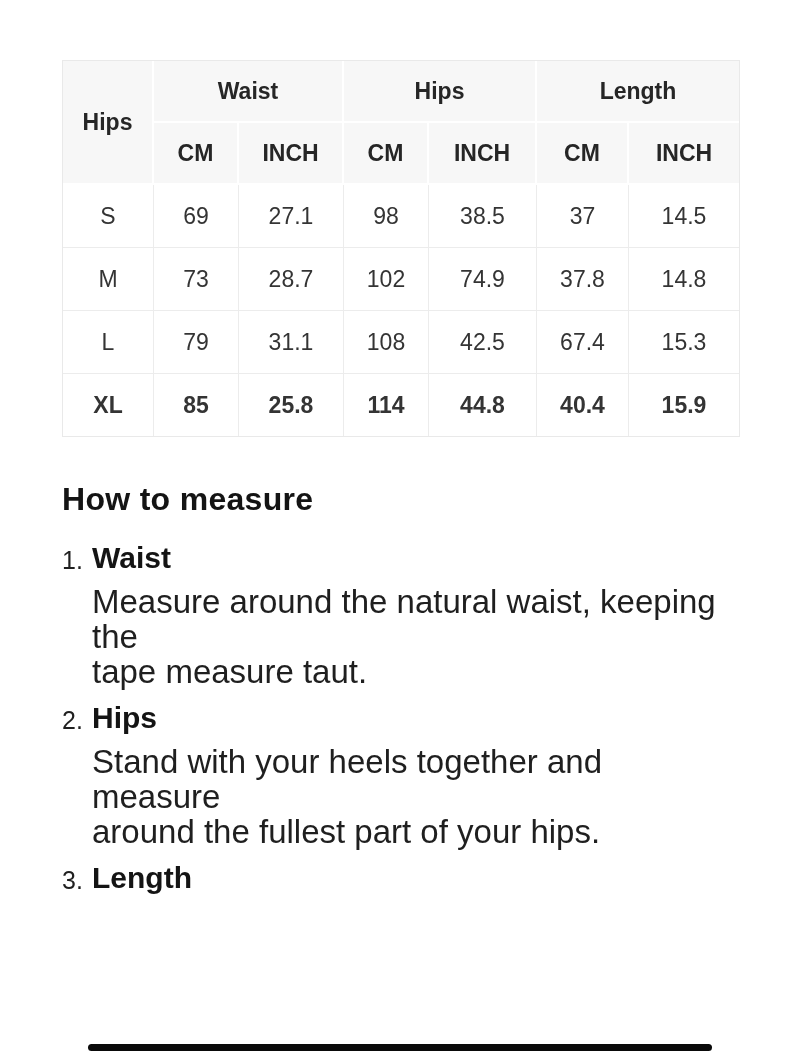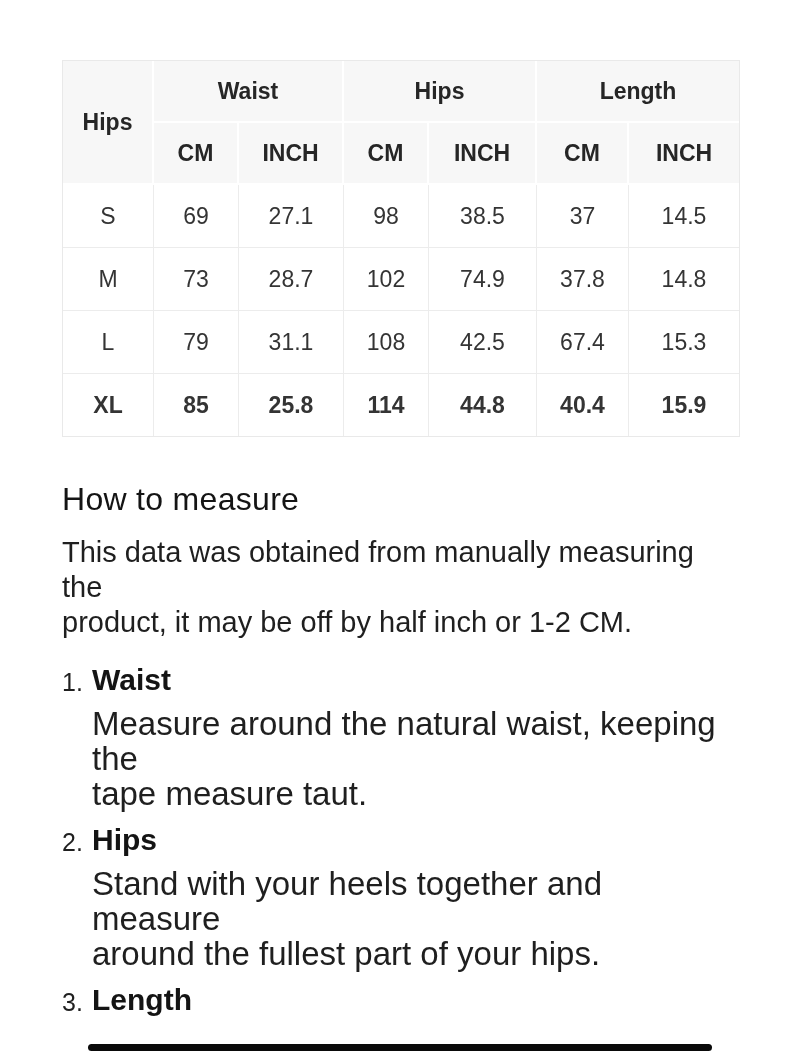--- a/index.html
+++ b/index.html
@@ -46,21 +46,21 @@
     border-right:1px solid #ececec;
     border-bottom:1px solid #ececec;
   }
   td:last-child { border-right:none; }
   tbody tr:last-child td { border-bottom:none;font-weight:bold; }
 
   
   h2.htm-heading {
     margin:44px 0 0 0;
     font-size:32px;
-    font-weight:normal;
+    font-weight:bold;
     letter-spacing:.3px;
     color:#141414;
   }
   p.intro {
     margin:17px 0 0 0;
     font-size:29px;
     line-height:35px;
     white-space:pre-line;
     color:#1f1f1f;
   }
@@ -155,22 +155,20 @@
           <td>114</td>
           <td>44.8</td>
           <td>40.4</td>
           <td>15.9</td>
         </tr>
       </tbody>
   </table>
 
   <h2 class="htm-heading">How to measure</h2>
 
-  <p class="intro">This data was obtained from manually measuring the
-product, it may be off by half inch or 1-2 CM.</p>
 
   <ol class="steps">
     <li>
       <span class="step-num">1.</span>
       <div class="step-title">Waist</div>
       <div class="step-desc">Measure around the natural waist, keeping the
 tape measure taut.</div>
     </li>
     <li>
       <span class="step-num">2.</span>

